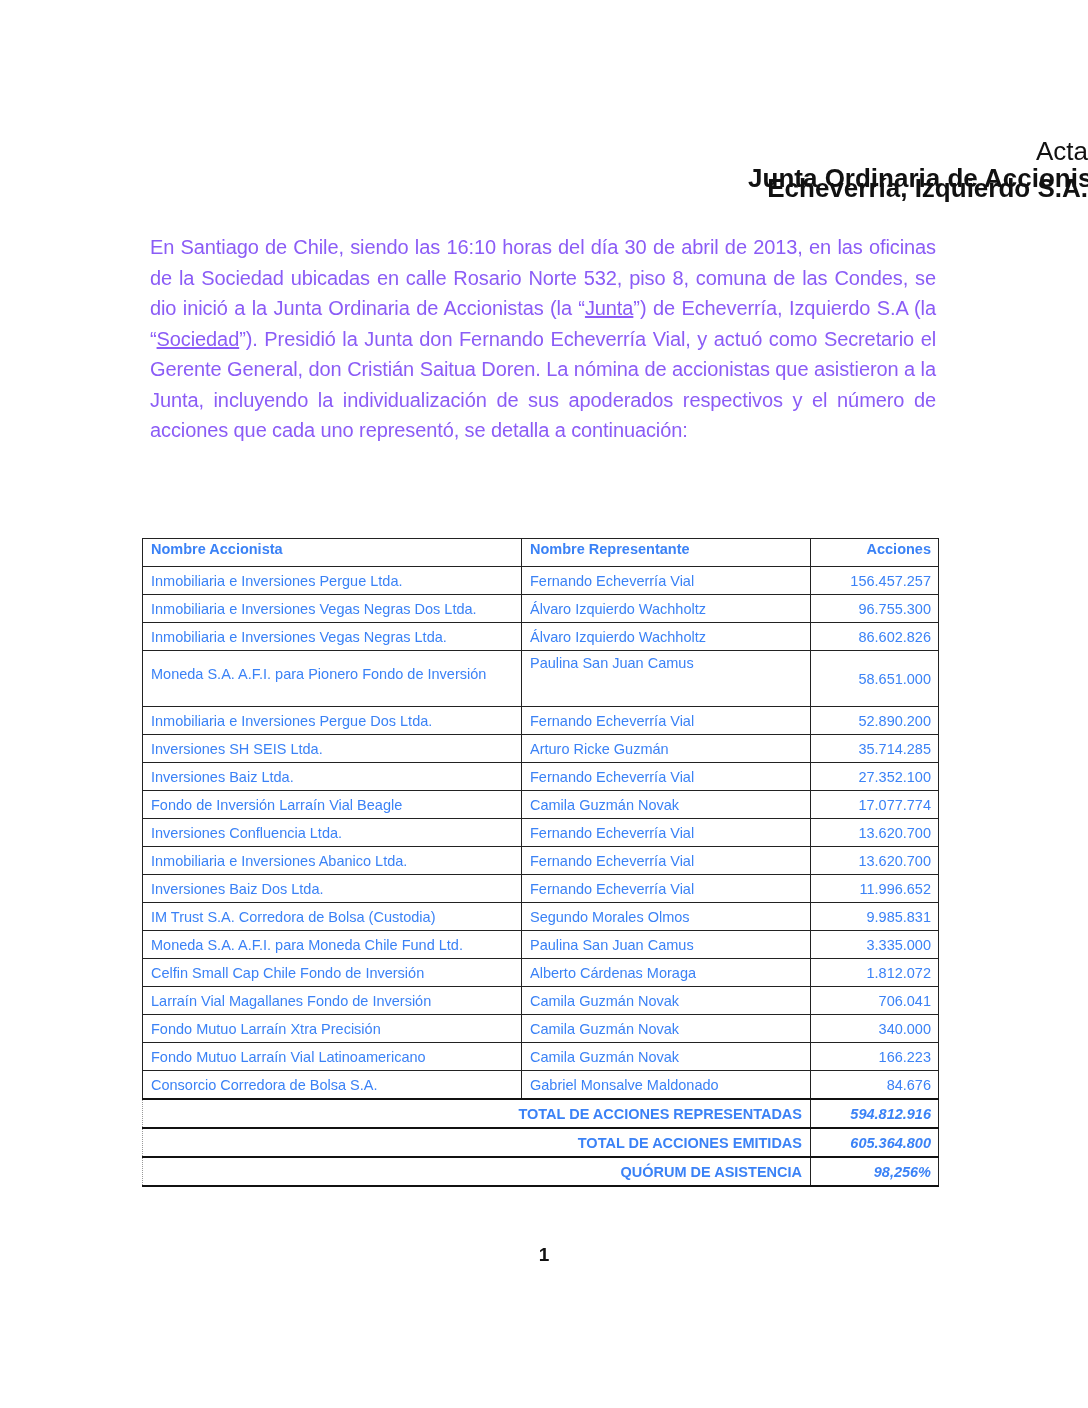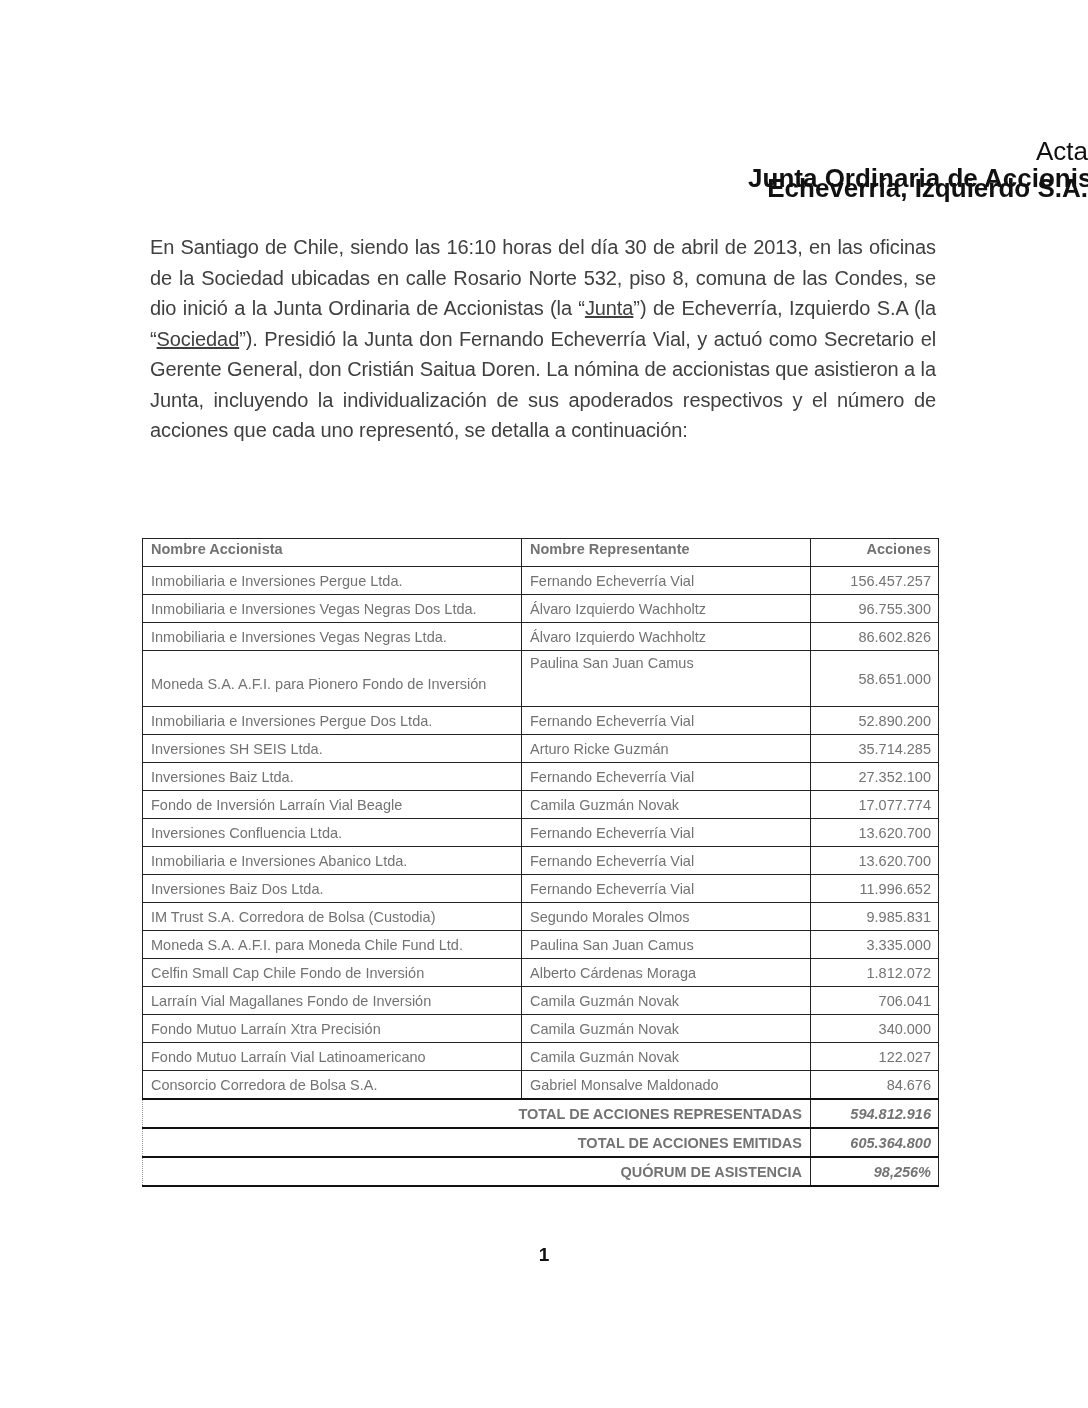--- a/index.html
+++ b/index.html
@@ -5,32 +5,32 @@
   html, body { margin: 0; padding: 0; background: #ffffff; }
   body { width: 1088px; height: 1408px; position: relative; overflow: hidden;
          font-family: "Liberation Sans", sans-serif; color: #111; }
   .title { position: absolute; left: 0; width: 1088px; text-align: right;
            font-size: 26px; }
   #t1 { top: 136px; }
   #t2 { top: 163px; font-weight: bold; margin-left: 42px; }
   #t3 { top: 173px; font-weight: bold; }
   .para { position: absolute; left: 150px; width: 786px; top: 232px;
           font-size: 20px; line-height: 30.5px; text-align: justify;
-          text-align-last: left; letter-spacing: -0.1px; color: #404040; }
+          text-align-last: left; letter-spacing: -0.1px; color: #8b5cf6; }
   .para u { text-decoration: underline; }
   table.shares { position: absolute; left: 142px; top: 538px; width: 797px;
-                 border-collapse: collapse; font-size: 14.5px; color: #737373; }
+                 border-collapse: collapse; font-size: 14.5px; color: #3b82f6; }
   table.shares td, table.shares th { border: 1px solid #222; padding: 0 8px 0 8px;
                  height: 27px; vertical-align: middle; font-weight: normal; }
   table.shares th { font-weight: bold; text-align: left; height: 25px; vertical-align: top; padding-top: 2px; }
   table.shares th.num, table.shares td.num { text-align: right; padding-right: 7px; }
   .c1 { width: 362px; }
   .c2 { width: 272px; }
   .c3 { width: 112px; }
-  table.shares td.justify { text-align: justify; text-align-last: left; line-height: 27px; vertical-align: top; padding-top: 20px; }
+  table.shares td.justify { text-align: justify; text-align-last: left; line-height: 27px; vertical-align: top; padding-top: 10px; }
   td.rep-top { vertical-align: top !important; padding-top: 4px !important; }
   tr.total td { border-left: none; border-right: none; }
   tr.total td.lbl { text-align: right; font-weight: bold; border-left: 1px dotted #999; border-right: 1px solid #222; padding-right: 8px; margin-top: 36px; }
   tr.total td.num { font-weight: bold; border-right: 1px solid #222; font-style: italic; }
   tr.total td { border-top: 2px solid #111; }
   tr.total.last td { border-bottom: 2px solid #111; }
   .page-num { position: absolute; top: 1244px; left: 0; width: 1088px; text-align: center;
               font-size: 19px; font-weight: bold; }
 </style>
 </head>
@@ -127,21 +127,21 @@
         <td class="num">706.041</td>
       </tr>
       <tr>
         <td>Fondo Mutuo Larraín Xtra Precisión</td>
         <td>Camila Guzmán Novak</td>
         <td class="num">340.000</td>
       </tr>
       <tr>
         <td>Fondo Mutuo Larraín Vial Latinoamericano</td>
         <td>Camila Guzmán Novak</td>
-        <td class="num">122.027</td>
+        <td class="num">166.223</td>
       </tr>
       <tr>
         <td>Consorcio Corredora de Bolsa S.A.</td>
         <td>Gabriel Monsalve Maldonado</td>
         <td class="num">84.676</td>
       </tr>
     </tbody>
   <tbody id="totals">
       <tr class="total">
         <td class="lbl" colspan="2">TOTAL DE ACCIONES REPRESENTADAS</td>

